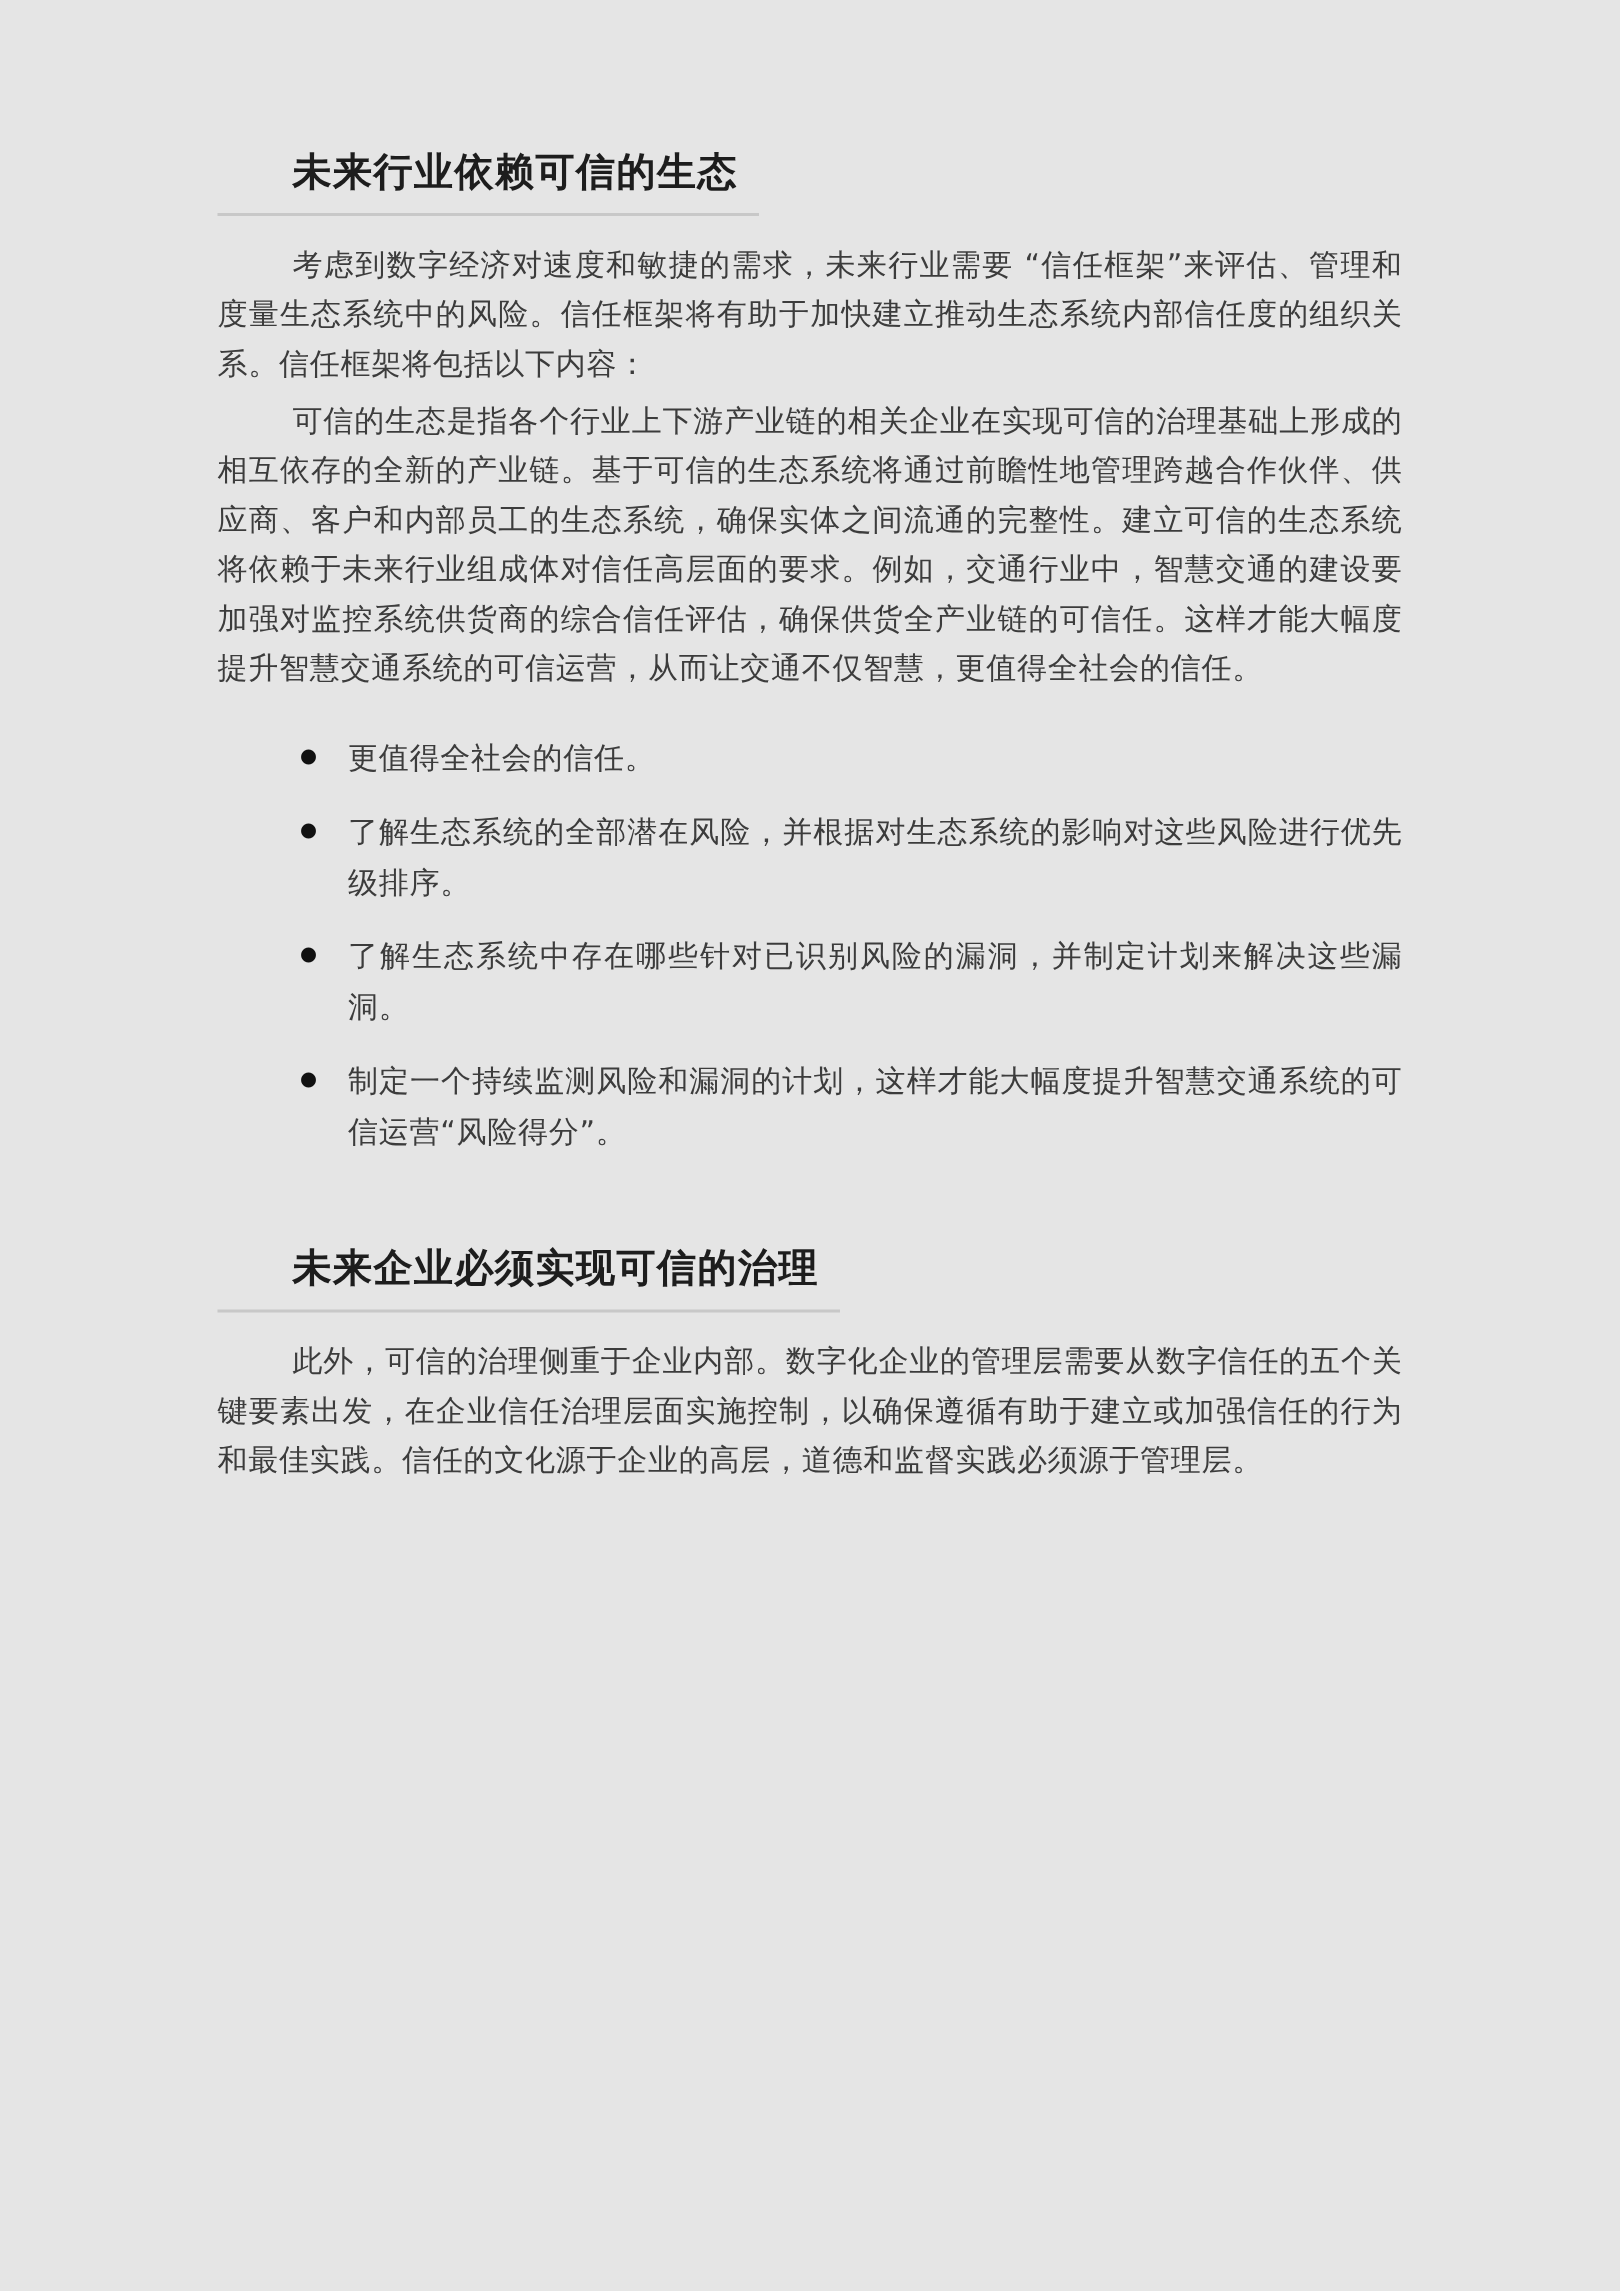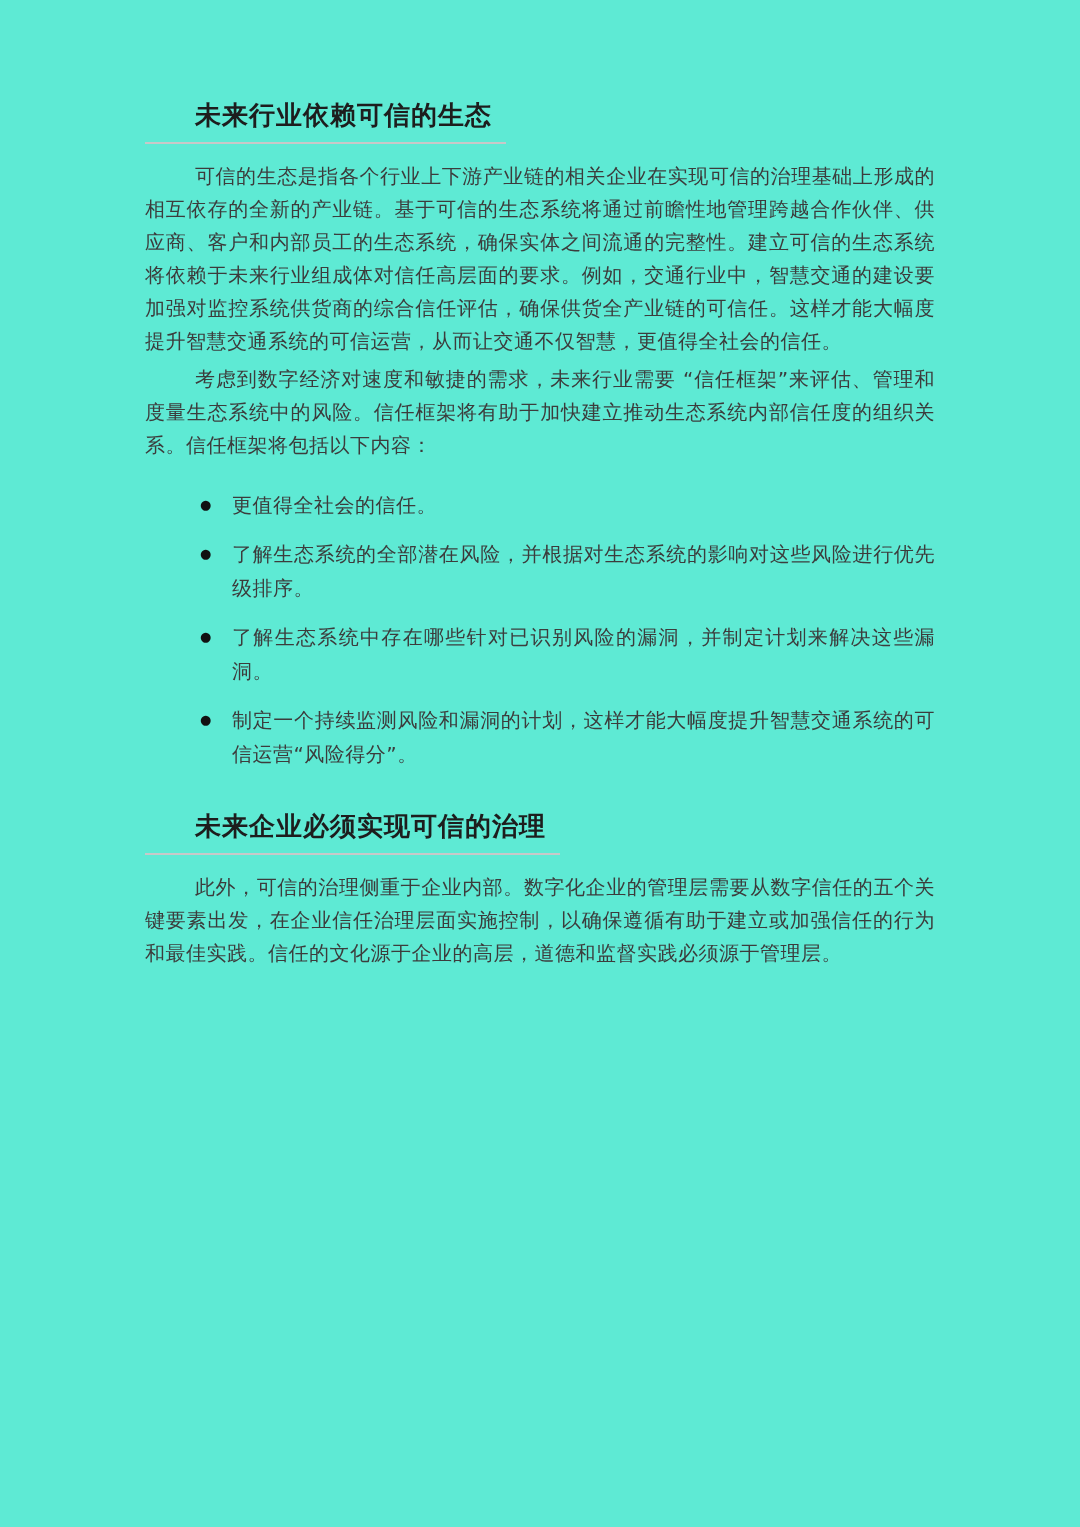--- a/index.html
+++ b/index.html
@@ -1,20 +1,20 @@
 <!DOCTYPE html>
 <html><head>
 <meta charset="utf-8">
 <style>
   html, body { margin: 0; padding: 0; background: #ffffff; }
   .page {
     position: relative;
     width: 1080px;
     height: 1527px;
-    background: #5eead4;
+    background: #e5e5e5;
     overflow: hidden;
     font-family: "DejaVu Sans", "Liberation Sans", sans-serif;
     color: #3c3c3c;
   }
   .content {
     position: absolute;
     left: 145px;
     top: 100px;
     width: 790px;
   }
@@ -23,21 +23,21 @@
     margin: 0 0 16px 0;
     padding: 0 14px 11px 50px;
     font-size: 26px;
     line-height: 1.2;
     font-weight: 700;
     letter-spacing: 1px;
     color: #1d1d1d;
     border-bottom: 2px solid #c8c8c8;
   }
   .section { display: block; }
-  .section + .section { margin-top: 40px; }
+  .section + .section { margin-top: 60px; }
   .para {
     margin: 0 0 5px 0;
     font-size: 20px;
     line-height: 33px;
     letter-spacing: 0.5px;
     text-align: justify;
     text-indent: 50px;
     color: #3c3c3c;
   }
   .bullet-list {
@@ -87,22 +87,22 @@
 </style>
 </head>
 <body>
 
 <div class="page">
 
   <main class="content">
 
     <section class="section">
       <h2 class="section-heading">未来行业依赖可信的生态</h2>
+      <p class="para">考虑到数字经济对速度和敏捷的需求，未来行业需要 “信任框架”来评估、管理和度量生态系统中的风险。信任框架将有助于加快建立推动生态系统内部信任度的组织关系。信任框架将包括以下内容：</p>
       <p class="para">可信的生态是指各个行业上下游产业链的相关企业在实现可信的治理基础上形成的相互依存的全新的产业链。基于可信的生态系统将通过前瞻性地管理跨越合作伙伴、供应商、客户和内部员工的生态系统，确保实体之间流通的完整性。建立可信的生态系统将依赖于未来行业组成体对信任高层面的要求。例如，交通行业中，智慧交通的建设要加强对监控系统供货商的综合信任评估，确保供货全产业链的可信任。这样才能大幅度提升智慧交通系统的可信运营，从而让交通不仅智慧，更值得全社会的信任。</p>
-      <p class="para">考虑到数字经济对速度和敏捷的需求，未来行业需要 “信任框架”来评估、管理和度量生态系统中的风险。信任框架将有助于加快建立推动生态系统内部信任度的组织关系。信任框架将包括以下内容：</p>
       <ul class="bullet-list">
         <li class="bullet-item">
           <span class="bullet-marker">●</span>
           <span>更值得全社会的信任。</span>
         </li>
         <li class="bullet-item">
           <span class="bullet-marker">●</span>
           <span>了解生态系统的全部潜在风险，并根据对生态系统的影响对这些风险进行优先级排序。</span>
         </li>
         <li class="bullet-item">

